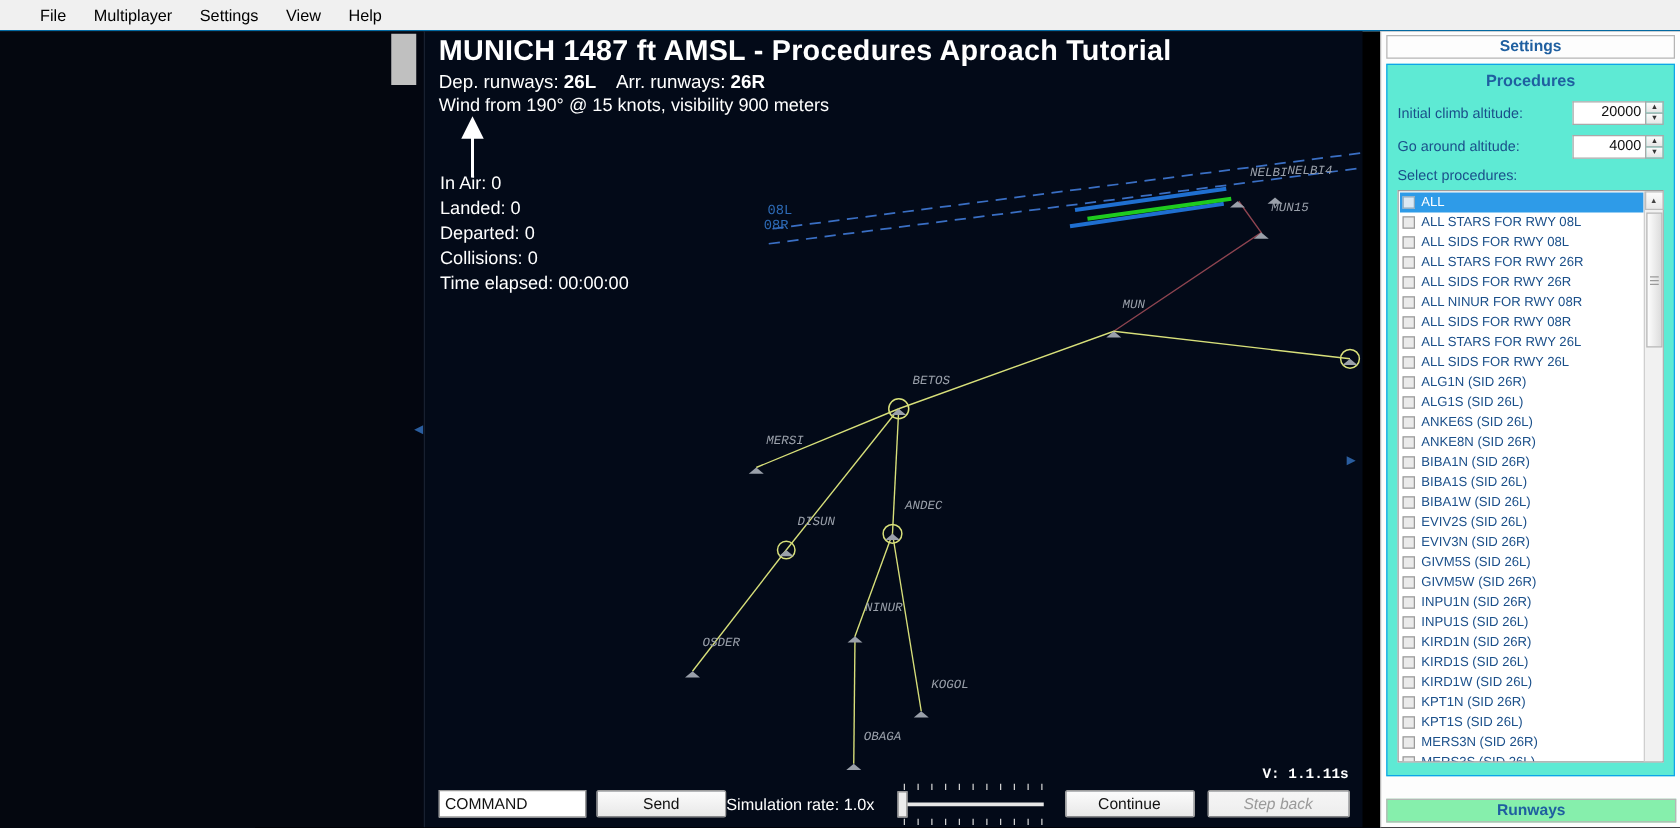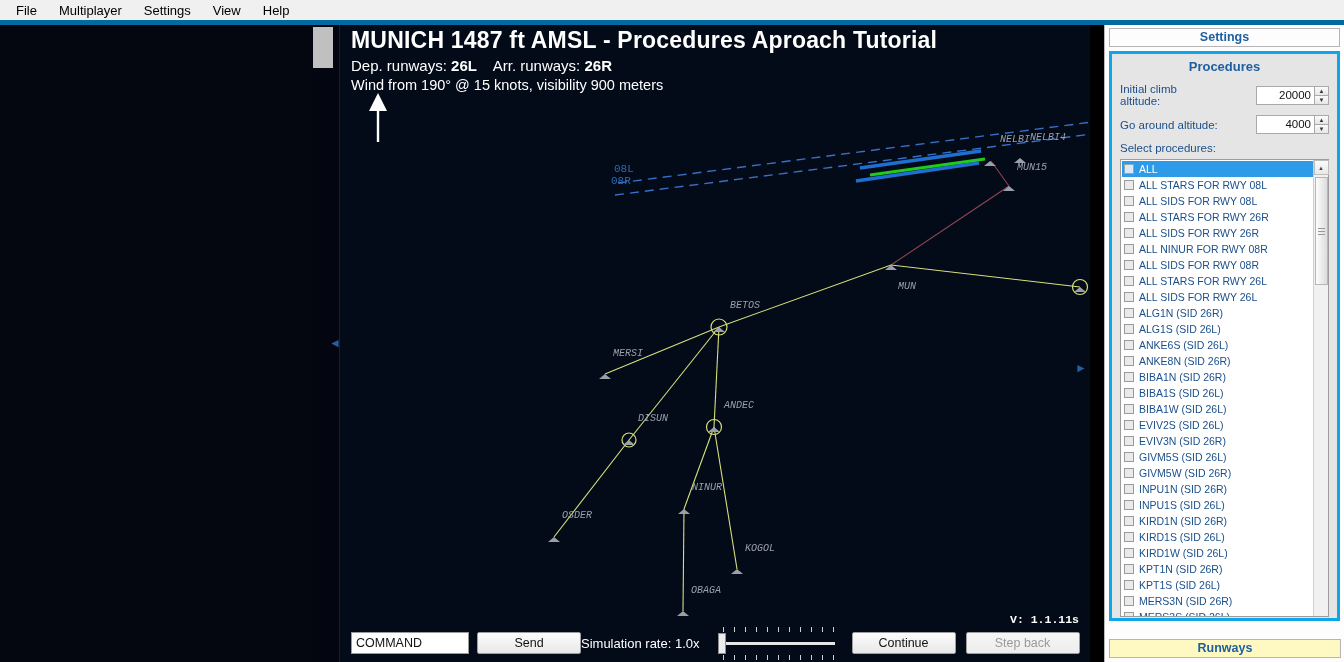--- a/index.html
+++ b/index.html
@@ -8,23 +8,23 @@
     overflow: hidden;
     background: #000;
     font-family: "Liberation Sans", sans-serif;
   }
   #app { position: relative; width: 1344px; height: 662px; background: #000; }
 
   
   #menubar {
     position: absolute; left: 0; top: 0; width: 1344px; height: 25px;
     background: #f0f0f0;
-    border-bottom: 5px solid #0369a1;
+    border-bottom: 1px solid #0369a1;
     display: flex; align-items: center;
-    padding-left: 5px;
+    padding-left: 21px;
   }
   .menu-item {
     font-size: 13px; color: #000;
     padding: 3px 11px;
     cursor: default;
     white-space: nowrap;
   }
 
   
   #leftpane {
@@ -100,21 +100,21 @@
   }
   #slider-thumb {
     position: absolute; left: 0px; top: 9px; width: 8px; height: 21px;
     background: #ececec; border: 1px solid #8d8d8d;
   }
   .tickrow { position: absolute; left: 5px; width: 112px; height: 5px; display: flex; justify-content: space-between; }
   .tickrow.top { top: 3px; }
   .tickrow.bot { top: 31px; }
   .tick { width: 1px; height: 5px; background: #cfcfcf; }
   #continue-button { width: 104px; margin-left: 14px; }
-  #stepback-button { width: 114px; margin-left: 10px; color: #9a9a9a; background: linear-gradient(#f6f6f6,#ededed); }
+  #stepback-button { width: 114px; margin-left: 10px; color: #9a9a9a; background: linear-gradient(#f6f6f6,#ededed); font-style: italic; }
 
   #right-collapse {
     position: absolute; right: 3px; top: 333px; width: 12px; height: 20px;
     color: #2a5d9e; font-size: 12px; line-height: 20px; text-align: center;
   }
 
   
   #sidebar {
     position: absolute; left: 1104px; top: 25px; width: 240px; height: 637px;
     background: #fdfdfd;
@@ -123,22 +123,22 @@
   }
   .panel-header {
     height: 19px;
     border: 1px solid #b5b5b5;
     background: #fdfdfd;
     color: #1f5fa0; font-weight: bold; font-size: 12.5px;
     text-align: center; line-height: 17px;
   }
   #procedures-box {
     margin-top: 4px;
-    border: 3px solid #0ea5e9;
-    background: #e5e5e5;
+    border: 1px solid #0ea5e9;
+    background: #5eead4;
     height: 570px;
     padding: 5px 8px 0 8px;
     position: relative;
   }
   #procedures-title { color: #1f5fa0; font-weight: bold; font-size: 13px; text-align: center; margin-bottom: 9px; }
   .fieldrow { display: flex; align-items: center; justify-content: space-between; margin-bottom: 8px; gap: 36px; }
   .fieldlabel { font-size: 11.5px; color: #1a4f8a; }
   .spinner { display: flex; align-items: stretch; }
   .spin-input {
     width: 58px; height: 19px; border: 1px solid #a9a9a9; border-right: none;
@@ -187,21 +187,21 @@
     position: absolute; top: 17px; left: 1px; width: 13px; height: 108px;
     background: linear-gradient(90deg,#fdfdfd,#ededed,#dcdcdc);
     border: 1px solid #b6b6b6;
     display: flex; align-items: center; justify-content: center;
   }
   .grip { width: 7px; }
   .grip div { height: 1px; background: #9a9a9a; margin: 2px 0; }
 
   #runways-header {
     position: absolute; left: 4px; bottom: 4px; width: 232px; height: 19px;
-    border: 1px solid #b5b5b5; background: #fef9c3;
+    border: 1px solid #b5b5b5; background: #86efac;
     color: #1f5fa0; font-weight: bold; font-size: 12.5px;
     text-align: center; line-height: 17px;
   }
 
   
   .wp-label {
     position: absolute; color: #9aa0aa; font-size: 10px;
     font-family: "Liberation Mono", monospace;
     font-style: italic; white-space: nowrap;
   }
@@ -281,26 +281,33 @@
     <div class="hdr" id="title">MUNICH    1487 ft AMSL - Procedures Aproach Tutorial</div>
     <div class="hdr" id="runways-line">
       <span>Dep. runways:</span>
       <span class="b">26L</span>
       &nbsp;&nbsp;
       <span>Arr. runways:</span>
       <span class="b">26R</span>
     </div>
     <div class="hdr" id="wind-line">Wind from 190° @ 15 knots, visibility 900 meters</div>
 
+    <div id="stats">
+      <div>In Air: 0</div>
+      <div>Landed: 0</div>
+      <div>Departed: 0</div>
+      <div>Collisions: 0</div>
+      <div>Time elapsed: 00:00:00</div>
+    </div>
 
     <div id="labels-layer">
         <div class="wp-label" style="left: 660px; top: 109px;">NELBI</div>
         <div class="wp-label" style="left: 690px; top: 107px;">NELBI4</div>
         <div class="wp-label" style="left: 677px; top: 137px;">MUN15</div>
-        <div class="wp-label" style="left: 558px; top: 214px; margin-top: 42px;">MUN</div>
+        <div class="wp-label" style="left: 558px; top: 214px;">MUN</div>
         <div class="wp-label" style="left: 390px; top: 275px;">BETOS</div>
         <div class="wp-label" style="left: 273px; top: 323px;">MERSI</div>
         <div class="wp-label" style="left: 298px; top: 388px;">DISUN</div>
         <div class="wp-label" style="left: 384px; top: 375px;">ANDEC</div>
         <div class="wp-label" style="left: 222px; top: 485px;">OSDER</div>
         <div class="wp-label" style="left: 352px; top: 457px;">NINUR</div>
         <div class="wp-label" style="left: 405px; top: 518px;">KOGOL</div>
         <div class="wp-label" style="left: 351px; top: 560px;">OBAGA</div>
         <div class="rw-label" style="left: 274px; top: 138px;">08L</div>
         <div class="rw-label" style="left: 271px; top: 150px;">08R</div>

